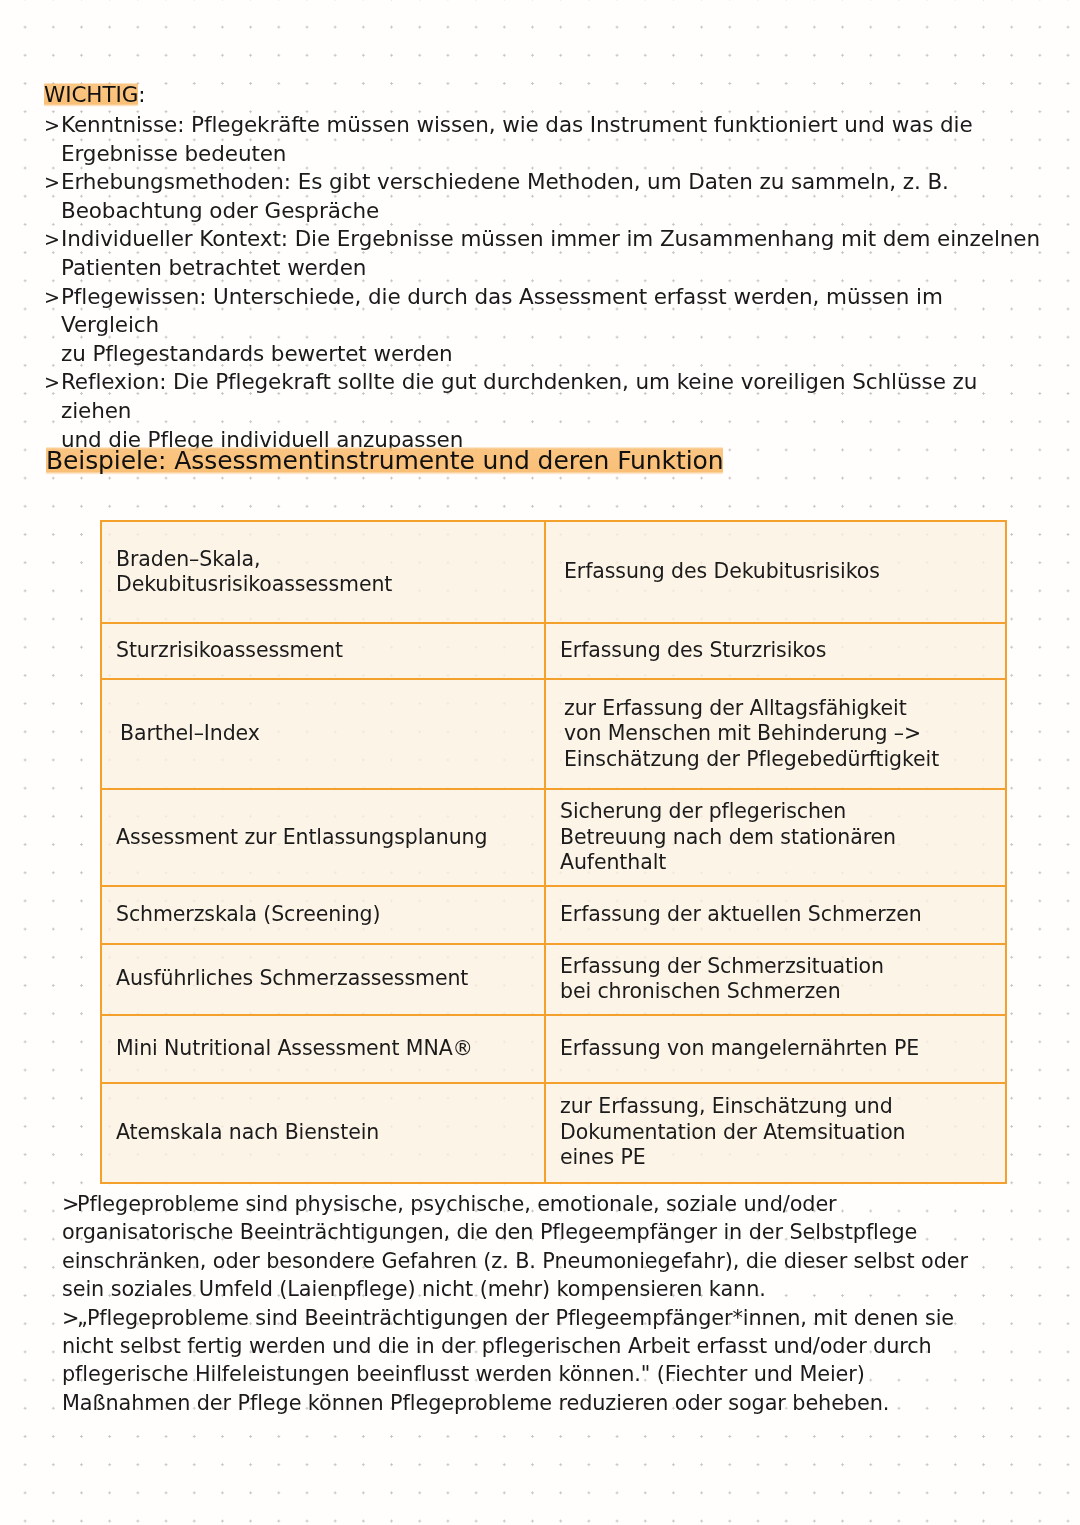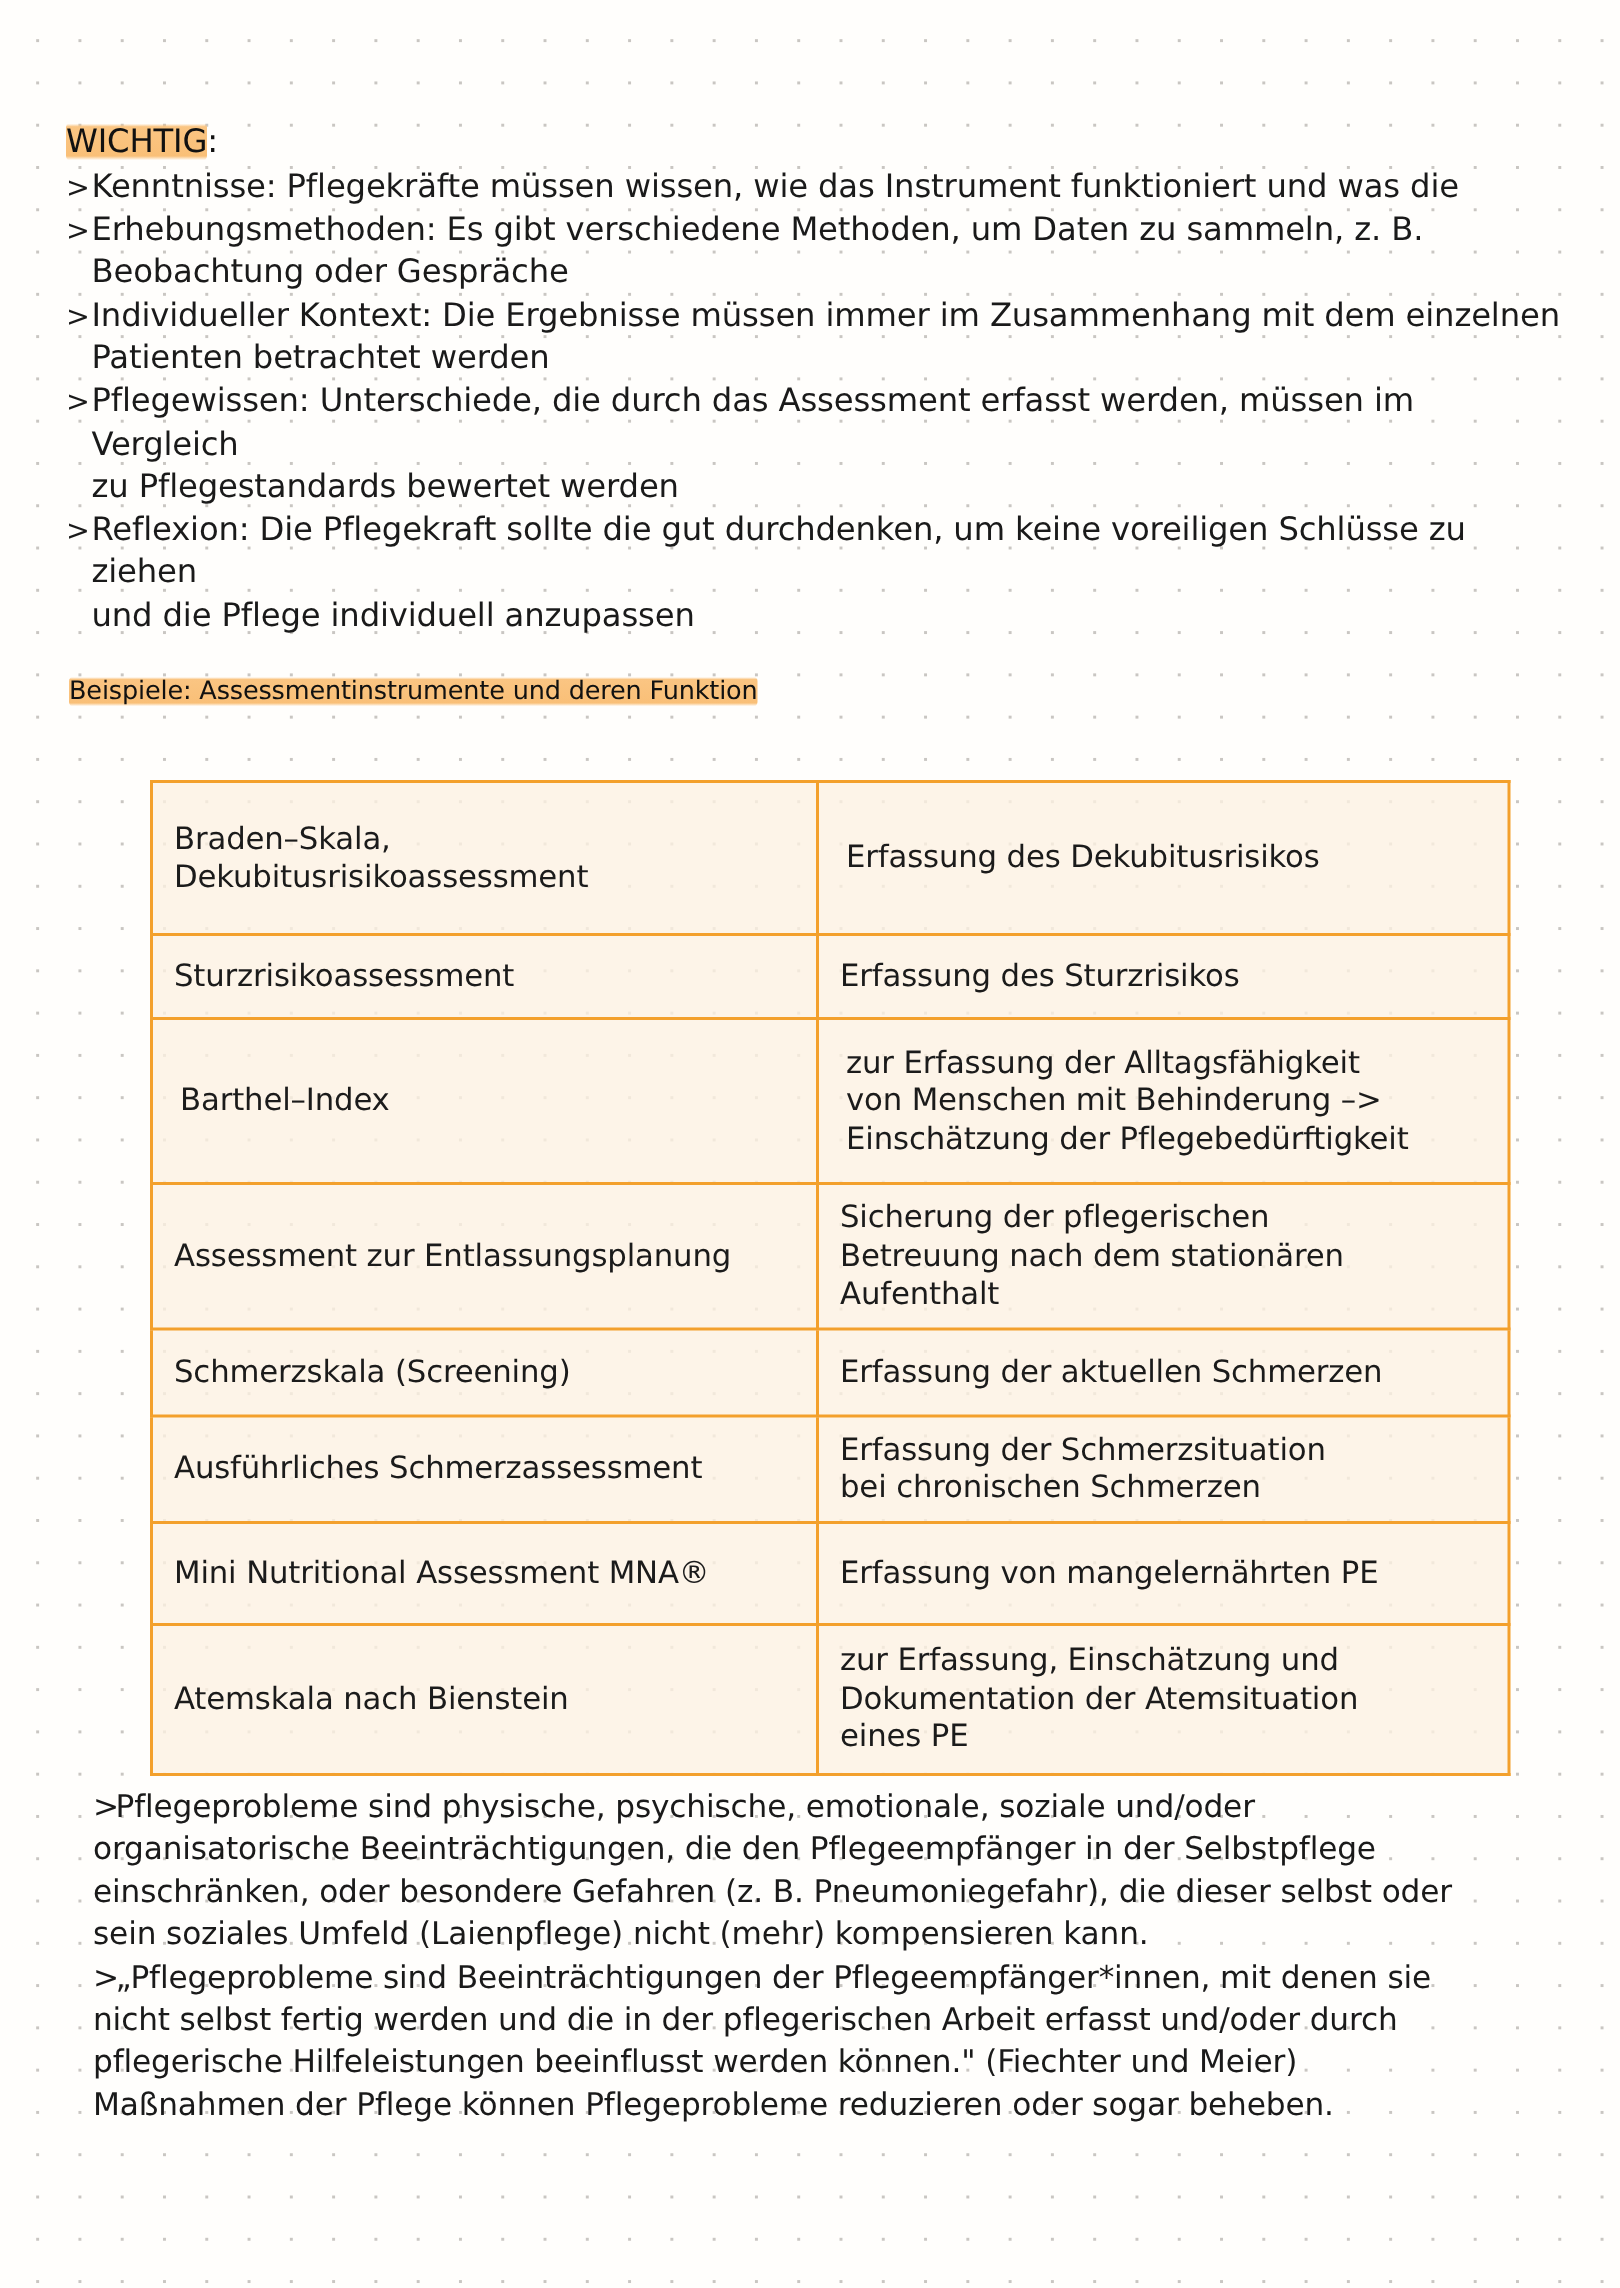--- a/index.html
+++ b/index.html
@@ -84,21 +84,21 @@
     line-height: 28.6px;
     color: #1a1a1a;
   }
   .bullet .btext {
     flex: 1 1 auto;
   }
 
   
   .sec-heading {
     position: absolute;
-    font-size: 17px;
+    font-size: 25px;
     line-height: 30px;
     color: #111111;
   }
   #heading-beispiele { left: 46px; top: 446px; }
   #heading-pflegeprobleme { left: 62px; top: 1148px; }
 
   
   .tbl {
     position: absolute;
     left: 100px;
@@ -160,20 +160,21 @@
 
   <div class="wichtig-block handwriting">
     <div class="wichtig-title"><span class="hl">WICHTIG</span><span>:</span></div>
 
     <div class="bullets">
 
       <div class="bullet">
         <span class="marker">&gt;</span>
         <span class="btext">
           <span class="para-line">Kenntnisse: Pflegekräfte müssen wissen, wie das Instrument funktioniert und was die</span>
+          <span class="para-line">Ergebnisse bedeuten</span>
         </span>
       </div>
 
       <div class="bullet">
         <span class="marker">&gt;</span>
         <span class="btext">
           <span class="para-line">Erhebungsmethoden: Es gibt verschiedene Methoden, um Daten zu sammeln, z. B.</span>
           <span class="para-line">Beobachtung oder Gespräche</span>
         </span>
       </div>

